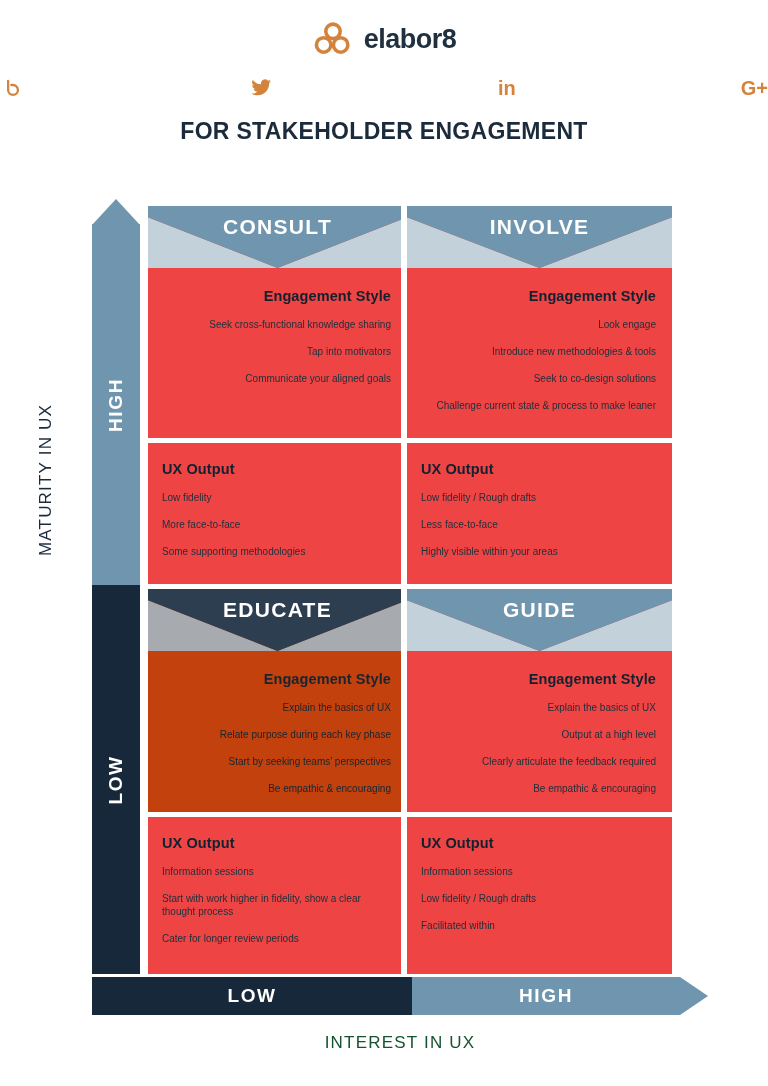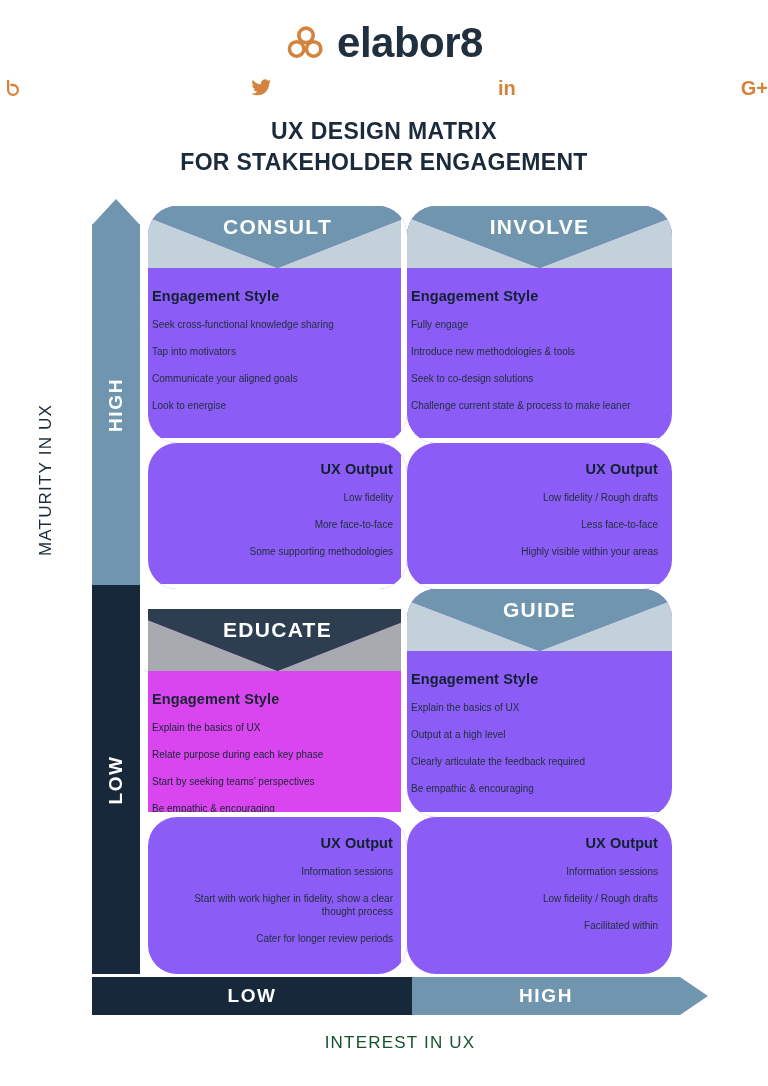--- a/index.html
+++ b/index.html
@@ -12,21 +12,21 @@
   }
   .page { position: relative; width: 768px; height: 1086px; }
 
   
   .brand {
     position: absolute; top: 22px; left: 0; right: 0;
     display: flex; justify-content: center; align-items: center; gap: 10px;
   }
   .brand-mark { width: 42px; height: 34px; display: block; }
   .brand-word {
-    font-size: 42px; font-weight: bold; letter-spacing: -0.5px;
+    font-size: 27px; font-weight: bold; letter-spacing: -0.5px;
     color: #20303f; line-height: 1;
   }
 
   .social {
     position: absolute; top: 76px; left: 0; right: 0;
     display: flex; justify-content: space-between; align-items: center; gap: 22px;
   }
   .social-icon {
     width: 24px; height: 24px;
     display: flex; align-items: center; justify-content: center;
@@ -108,22 +108,22 @@
   
   .matrix {
     position: absolute; left: 148px; top: 206px;
     width: 524px; height: 768px;
     display: grid;
     grid-template-columns: 259px 265px;
     grid-template-rows: 237px 146px 228px 157px;
     gap: 0;
   }
   .cell { position: relative; overflow: hidden; }
-  .cell.pale  { background: #8b5cf6; border-radius: 29px; }
-  .cell.gray  { background: #d946ef; margin-top: 20px; }
+  .cell.pale  { background: #ef4444; }
+  .cell.gray  { background: #c2410c; }
   
   .cell.sep-r::after {
     content: ""; position: absolute; right: 0; top: 0; bottom: 0;
     width: 6px; background: #ffffff;
   }
   .cell.sep-b::before {
     content: ""; position: absolute; left: 0; right: 0; bottom: 0;
     height: 5px; background: #ffffff;
   }
 
@@ -164,25 +164,25 @@
     background: #a7abaf;
     clip-path: polygon(0 18%, 100% 100%, 100% 100%, 0 100%);
   }
   .rb-dark .ribbon-fold-r {
     background: #a7abaf;
     clip-path: polygon(100% 18%, 100% 100%, 0 100%, 0 100%);
   }
 
   
   .body-wrap {
-    padding: 0 4px; text-align: left;
+    padding: 0 16px; text-align: right;
   }
   .body-wrap.top-pad { padding-top: 20px; }
   .out-wrap {
-    padding: 18px 14px 0; text-align: right;
+    padding: 18px 14px 0; text-align: left;
   }
   .sec-head {
     font-size: 14.5px; font-weight: bold; color: #12212f;
     margin-bottom: 14px; letter-spacing: 0.1px;
   }
   .sec-line {
     font-size: 10px; color: #22303d; line-height: 1.3;
     margin-bottom: 14px;
   }
   .sec-line:last-child { margin-bottom: 0; }
@@ -213,21 +213,20 @@
     <span class="social-icon">
       <svg viewBox="0 0 24 24" width="22" height="22" aria-hidden="true">
         <path fill="#d4833c" d="M23 4.6a8.8 8.8 0 0 1-2.5.7 4.4 4.4 0 0 0 1.9-2.4 8.9 8.9 0 0 1-2.8 1.1 4.4 4.4 0 0 0-7.5 4A12.5 12.5 0 0 1 3 3.4a4.4 4.4 0 0 0 1.4 5.9 4.4 4.4 0 0 1-2-.6v.1a4.4 4.4 0 0 0 3.5 4.3 4.4 4.4 0 0 1-2 .1 4.4 4.4 0 0 0 4.1 3 8.9 8.9 0 0 1-6.5 1.8 12.5 12.5 0 0 0 6.8 2c8.1 0 12.6-6.8 12.6-12.6v-.6A9 9 0 0 0 23 4.6z"></path>
       </svg>
     </span>
     <span class="social-txt">in</span>
     <span class="social-txt">G+</span>
   </div>
 
   <div class="title-block">
-    <div class="title-1">UX DESIGN MATRIX</div>
     <div class="title-2">FOR STAKEHOLDER ENGAGEMENT</div>
   </div>
 
   <div class="y-axis-label">MATURITY  IN UX</div>
 
   <div class="y-bar">
     <div class="y-arrow-head"></div>
     <div class="y-high">
       <span class="y-seg-text">HIGH</span>
     </div>
@@ -243,34 +242,33 @@
         <div class="ribbon-fold-l"></div>
         <div class="ribbon-fold-r"></div>
         <div class="ribbon-main"></div>
         <div class="ribbon-label">CONSULT</div>
       </div>
       <div class="body-wrap top-pad">
         <div class="sec-head">Engagement Style</div>
         <div class="sec-line">Seek cross-functional knowledge sharing</div>
         <div class="sec-line">Tap into motivators</div>
         <div class="sec-line">Communicate your aligned goals</div>
-        <div class="sec-line">Look to energise</div>
       </div>
     </div>
 
     <div class="cell pale sep-b">
       <div class="ribbon rb-blue">
         <div class="ribbon-fold-l"></div>
         <div class="ribbon-fold-r"></div>
         <div class="ribbon-main"></div>
         <div class="ribbon-label">INVOLVE</div>
       </div>
       <div class="body-wrap top-pad">
         <div class="sec-head">Engagement Style</div>
-        <div class="sec-line">Fully engage</div>
+        <div class="sec-line">Look engage</div>
         <div class="sec-line">Introduce new methodologies &amp; tools</div>
         <div class="sec-line">Seek to co-design solutions</div>
         <div class="sec-line">Challenge current state &amp; process to make leaner</div>
       </div>
     </div>
 
     <div class="cell pale sep-r sep-b">
       <div class="out-wrap">
         <div class="sec-head">UX Output</div>
         <div class="sec-line">Low fidelity</div>

